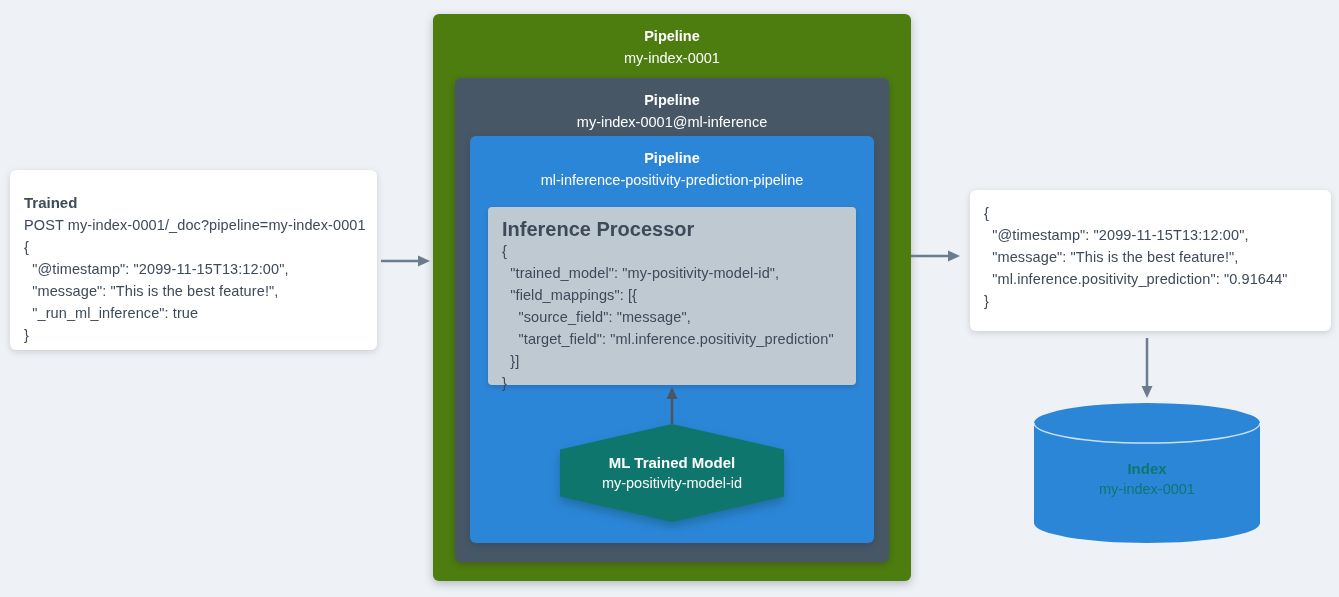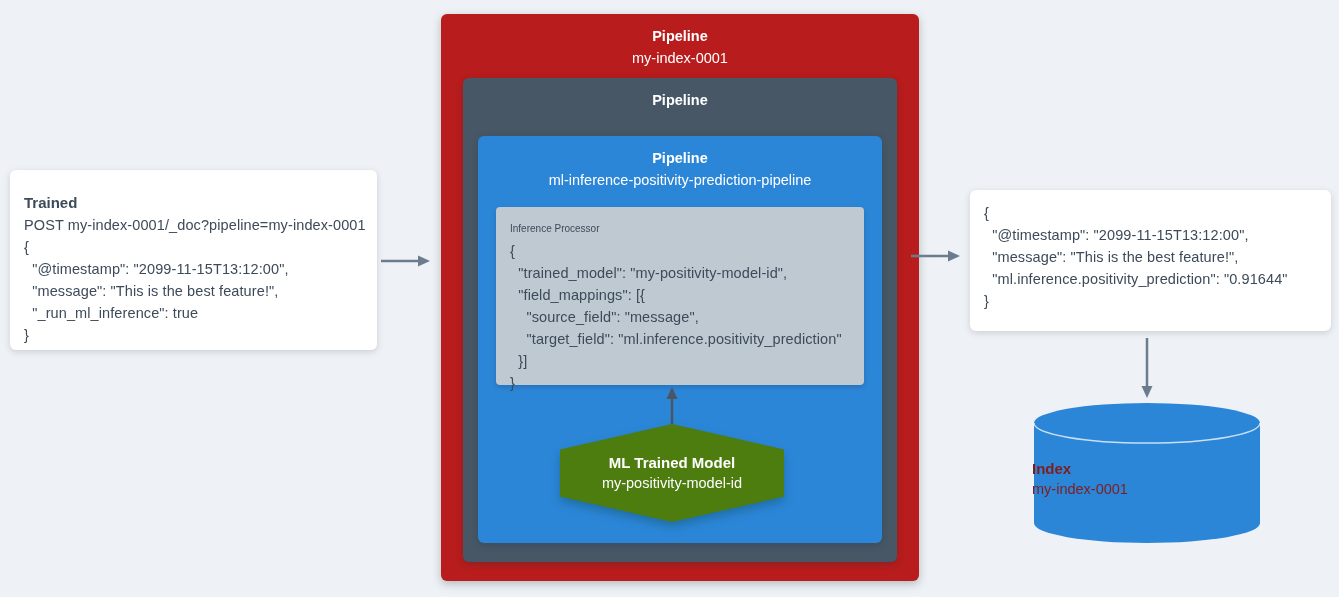--- a/index.html
+++ b/index.html
@@ -33,23 +33,22 @@
     white-space: pre;
     letter-spacing: 0.1px;
   }
   #document-card { left: 10px; top: 170px; width: 367px; height: 180px; }
   #enriched-card { left: 970px; top: 190px; width: 361px; height: 141px; padding-top: 12px; }
 
   
   .pipe-box { position: absolute; border-radius: 6px; }
   #outer-pipeline {
     left: 433px; top: 14px; width: 478px; height: 567px;
-    background: #b91c1c;
+    background: #4d7c0f;
     box-shadow: 0 3px 8px rgba(70, 85, 100, 0.35);
-    margin-left: 8px;
   }
   #ml-inference-pipeline {
     left: 22px; top: 64px; width: 434px; height: 484px;
     background: #475765;
     box-shadow: 0 2px 6px rgba(40, 50, 60, 0.35);
   }
   #positivity-pipeline {
     left: 15px; top: 58px; width: 404px; height: 407px;
     background: #2c86d8;
     box-shadow: 0 2px 6px rgba(30, 60, 90, 0.35);
@@ -62,51 +61,51 @@
   #inference-processor {
     position: absolute;
     left: 18px; top: 71px; width: 368px; height: 178px;
     background: #bec9d2;
     border-radius: 4px;
     padding: 11px 14px;
     color: #3d4a59;
     box-shadow: 0 2px 5px rgba(20, 50, 80, 0.25);
   }
   #inference-processor .card-title {
-    font-weight: normal;
-    font-size: 10px;
+    font-weight: bold;
+    font-size: 20px;
     line-height: 22px;
   }
 
   
   .hex-wrap {
     position: absolute;
     left: 560px; top: 424px; width: 224px; height: 98px;
     filter: drop-shadow(0 5px 5px rgba(10, 70, 70, 0.35));
   }
   .hexagon {
     width: 100%; height: 100%;
-    background: #4d7c0f;
+    background: #0f766e;
     clip-path: polygon(50% 0%, 100% 26%, 100% 74%, 50% 100%, 0% 74%, 0% 26%);
     display: flex; flex-direction: column;
     align-items: center; justify-content: center;
     color: #ffffff; text-align: center;
   }
   .hex-title { font-weight: bold; font-size: 15px; line-height: 21px; }
   .hex-name  { font-size: 14.5px; line-height: 21px; text-align: center; }
 
   
   .arrow { position: absolute; }
 
   
   #index-cylinder { position: absolute; left: 1032px; top: 400px; width: 230px; height: 146px; }
   #index-label {
     position: absolute;
     left: 1032px; top: 458px; width: 230px;
-    text-align: left; color: #7f1d1d;
+    text-align: center; color: #0f766e;
   }
   #index-label .cyl-title { font-weight: bold; font-size: 15px; line-height: 21px; }
   #index-label .cyl-name  { font-size: 14.5px; line-height: 21px; }
 </style>
 </head>
 <body>
 
 <div class="canvas">
 
   <div class="doc-card" id="document-card">
@@ -126,20 +125,21 @@
 
   <div class="pipe-box" id="outer-pipeline">
     <div class="pipe-header">
       <div class="pipe-label">Pipeline</div>
       <div class="pipe-name">my-index-0001</div>
     </div>
 
     <div class="pipe-box" id="ml-inference-pipeline">
       <div class="pipe-header">
         <div class="pipe-label">Pipeline</div>
+        <div class="pipe-name">my-index-0001@ml-inference</div>
       </div>
 
       <div class="pipe-box" id="positivity-pipeline">
         <div class="pipe-header">
           <div class="pipe-label">Pipeline</div>
           <div class="pipe-name">ml-inference-positivity-prediction-pipeline</div>
         </div>
 
         <div id="inference-processor">
           <div class="card-title">Inference Processor</div>

